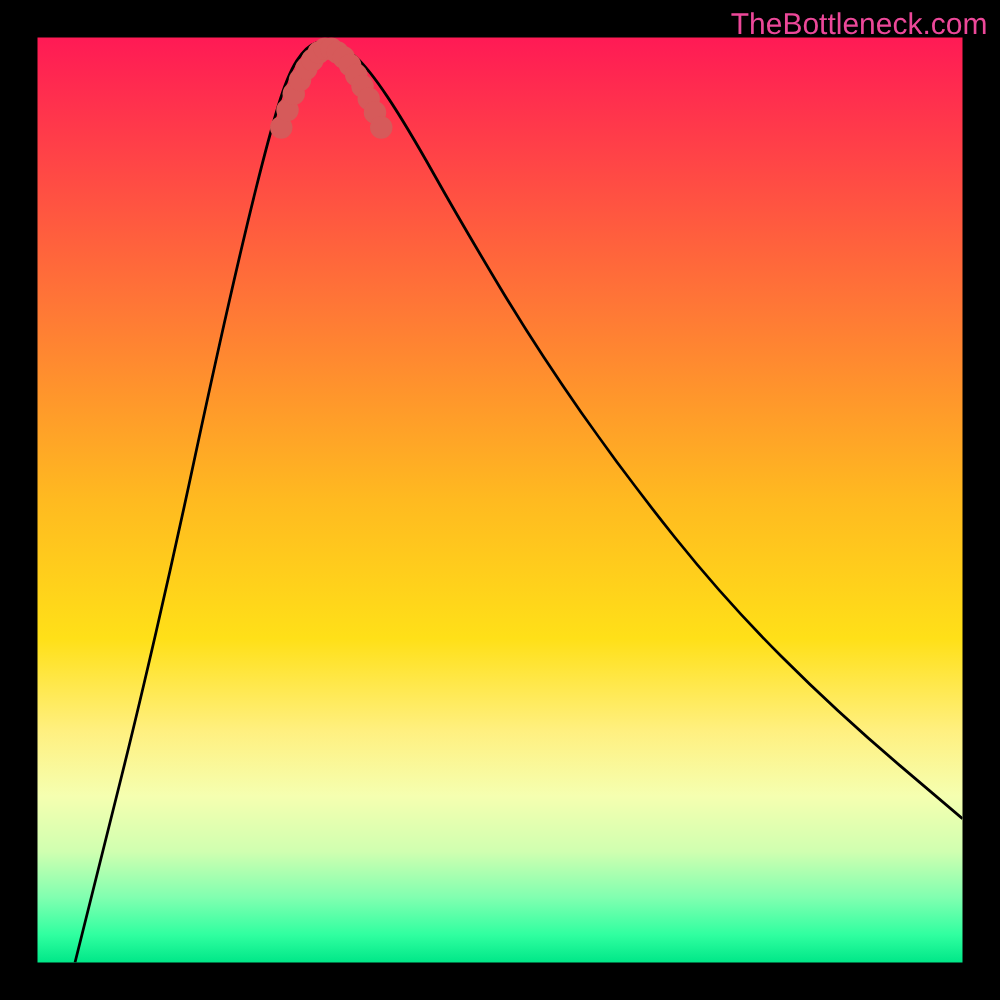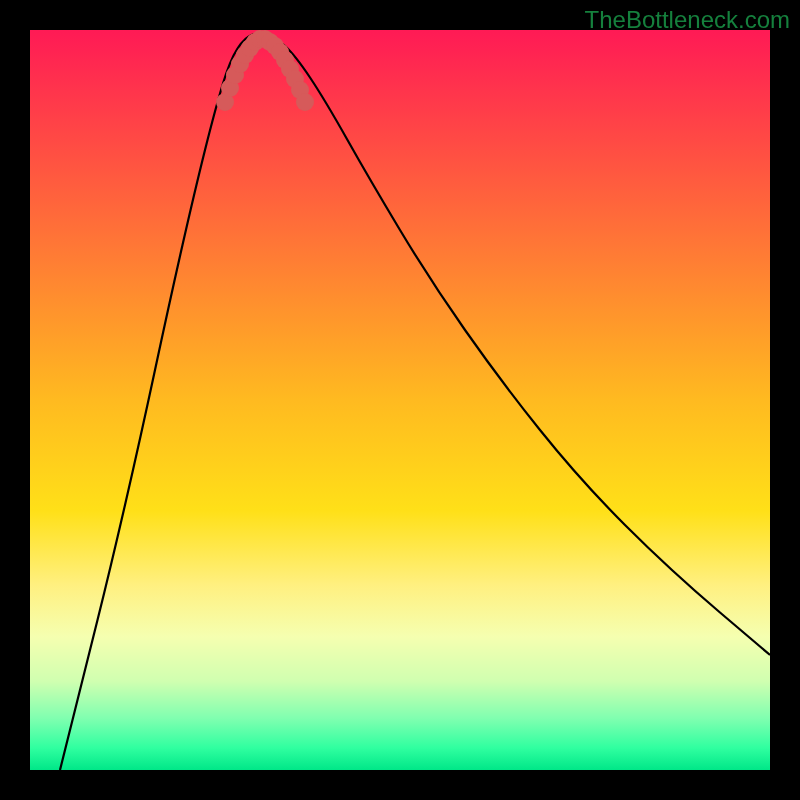--- a/index.html
+++ b/index.html
@@ -29,21 +29,21 @@
       #f5ffb0 82%,
       #d0ffb0 88%,
       #80ffb0 93%,
       #30ffa0 97%,
       #00e788 100%);
   }
   .watermark {
     position: absolute;
     top: 6px;
     right: 10px;
-    color: #15803d;
+    color: #ec4899;
     font-size: 24px;
     font-weight: 500;
   }
   svg {
     position: absolute;
     left: 0;
     top: 0;
   }
 </style>
 </head>

